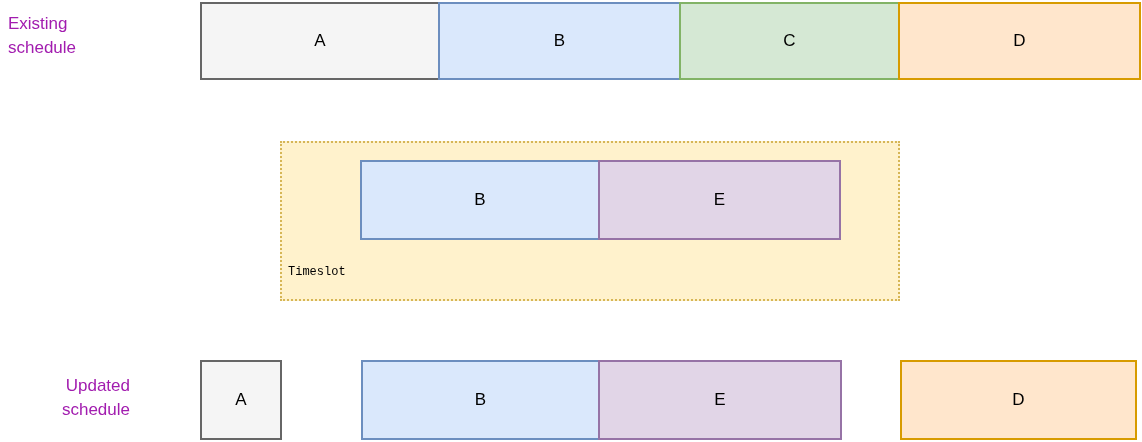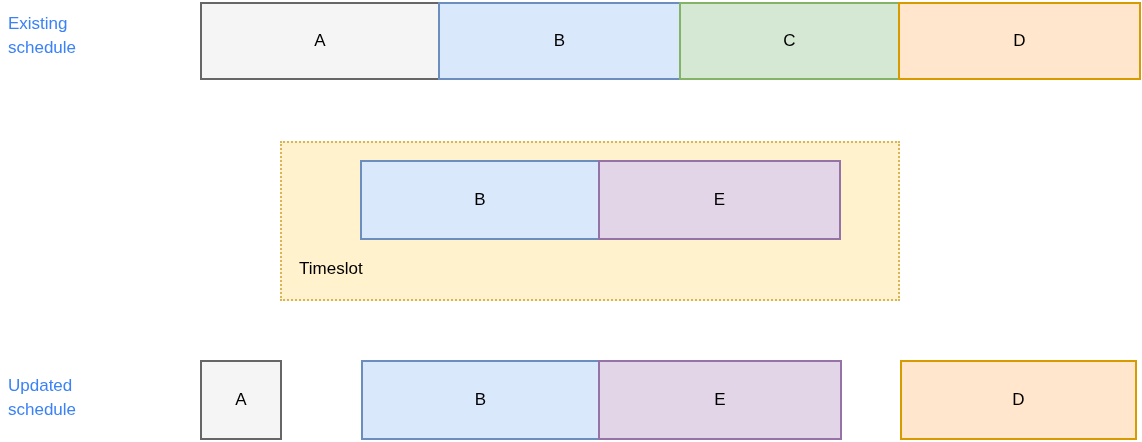--- a/index.html
+++ b/index.html
@@ -14,26 +14,26 @@
     background: #ffffff;
     font-family: "Liberation Sans", sans-serif;
     color: #000000;
     overflow: hidden;
   }
   .row-label {
     position: absolute;
     left: 8px;
     font-size: 17px;
     line-height: 24px;
-    color: #3b82f6;
+    color: #a21caf;
     white-space: normal;
   }
   .row-label.existing { top: 12px;  width: 122px; }
   .row-label.request  { top: 186px; width: 160px; }
-  .row-label.updated  { top: 374px; width: 122px; }
+  .row-label.updated  { top: 374px; width: 122px; text-align: right; }
 
   .block {
     position: absolute;
     box-sizing: border-box;
     border: 2px solid #000;
     display: flex;
     align-items: center;
     justify-content: center;
     font-size: 17px;
   }
@@ -47,23 +47,24 @@
   
   .timeslot {
     position: absolute;
     box-sizing: border-box;
     left: 280px; top: 141px; width: 620px; height: 160px;
     border: 2px dotted #000;
     z-index: 1;
   }
   .timeslot-label {
     position: absolute;
-    left: 17px;
+    left: 6px;
     bottom: 20px;
-    font-size: 17px;
+    font-size: 12px;
+    font-family: Liberation Mono, monospace;
   }
   .rq-b { left: 360px; top: 160px; width: 240px; height: 80px; z-index: 2; }
   .rq-e { left: 598px; top: 160px; width: 243px; height: 80px; z-index: 3; }
 
   
   .up-a { left: 200px; top: 360px; width: 82px;  height: 80px; z-index: 1; }
   .up-b { left: 361px; top: 360px; width: 239px; height: 80px; z-index: 2; }
   .up-e { left: 598px; top: 360px; width: 244px; height: 80px; z-index: 3; }
   .up-d { left: 900px; top: 360px; width: 237px; height: 80px; z-index: 4; }
 </style>

